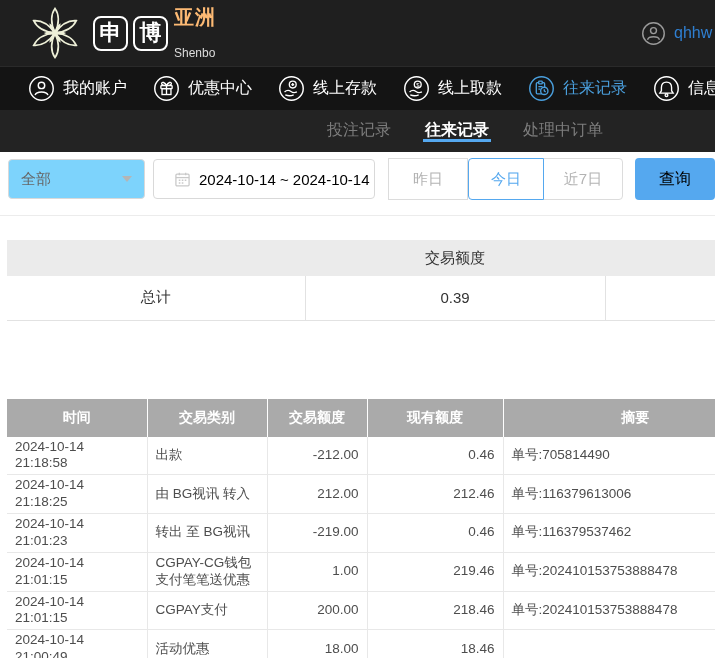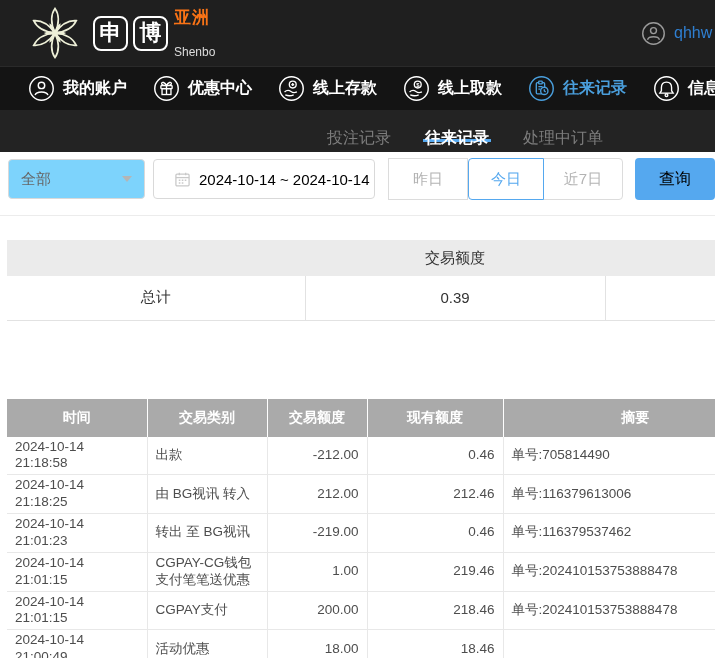--- a/index.html
+++ b/index.html
@@ -7,35 +7,35 @@
     font-family:"Liberation Sans","DejaVu Sans",sans-serif; }
 
   
   .top-header { height:66px; background:#1f1f1f; display:flex; align-items:center; position:relative; }
   .brand { display:flex; align-items:center; margin-left:26px; cursor:pointer; }
   .seal { width:35px; height:35px; border:2px solid #fff; border-radius:8px; color:#fff;
     font-size:22px; font-weight:bold; display:flex; align-items:center; justify-content:center; }
   .seal.s1 { margin-left:9px; }
   .seal.s2 { margin-left:5px; }
   .brand-right { margin-left:6px; line-height:1; }
-  .brand-region { color:#f97316; font-size:17px; font-weight:bold; letter-spacing:1px; }
+  .brand-region { color:#fdba74; font-size:20px; font-weight:bold; letter-spacing:1px; }
   .brand-latin { color:#ddd; font-size:12px; margin-top:20px; }
   .user-area { position:absolute; left:641px; top:0; height:66px; display:flex; align-items:center; gap:8px; }
   .username { color:#2f7fd1; font-size:16px; white-space:nowrap; }
 
   
   .main-nav { height:44px; background:#141414; border-top:1px solid #2a2a2a;
     display:flex; align-items:center; padding-left:28px; gap:26px; }
   .nav-item { display:flex; align-items:center; gap:8px; color:#fff; font-size:16px;
-    font-weight:700; cursor:pointer; white-space:nowrap; }
+    font-weight:400; cursor:pointer; white-space:nowrap; }
   .nav-item.active { color:#4a9fdd; }
 
   
   .sub-nav { height:42px; background:#232323; display:flex; padding-left:325px; gap:30px; }
-  .sub-tab { font-size:16px; color:#7d7d7d; line-height:39px; height:32px; padding:8px 2px;
+  .sub-tab { font-size:16px; color:#7d7d7d; line-height:39px; height:32px; padding:0 2px;
     cursor:pointer; white-space:nowrap; }
   .sub-tab.active { color:#fff; font-weight:bold; border-bottom:3px solid #55a8ef; }
 
   
   .filter-bar { display:flex; align-items:center; padding:6px 0 15px 8px;
     border-bottom:1px solid #ececec; }
   .select-box { width:155px; height:40px; border:1px solid #d9d9d9; border-radius:4px;
     display:flex; align-items:center; justify-content:space-between; padding:0 12px;
     color:#666; font-size:15px; cursor:pointer; background:#7dd3fc; }
   .caret { width:0; height:0; border-left:5px solid transparent; border-right:5px solid transparent;

